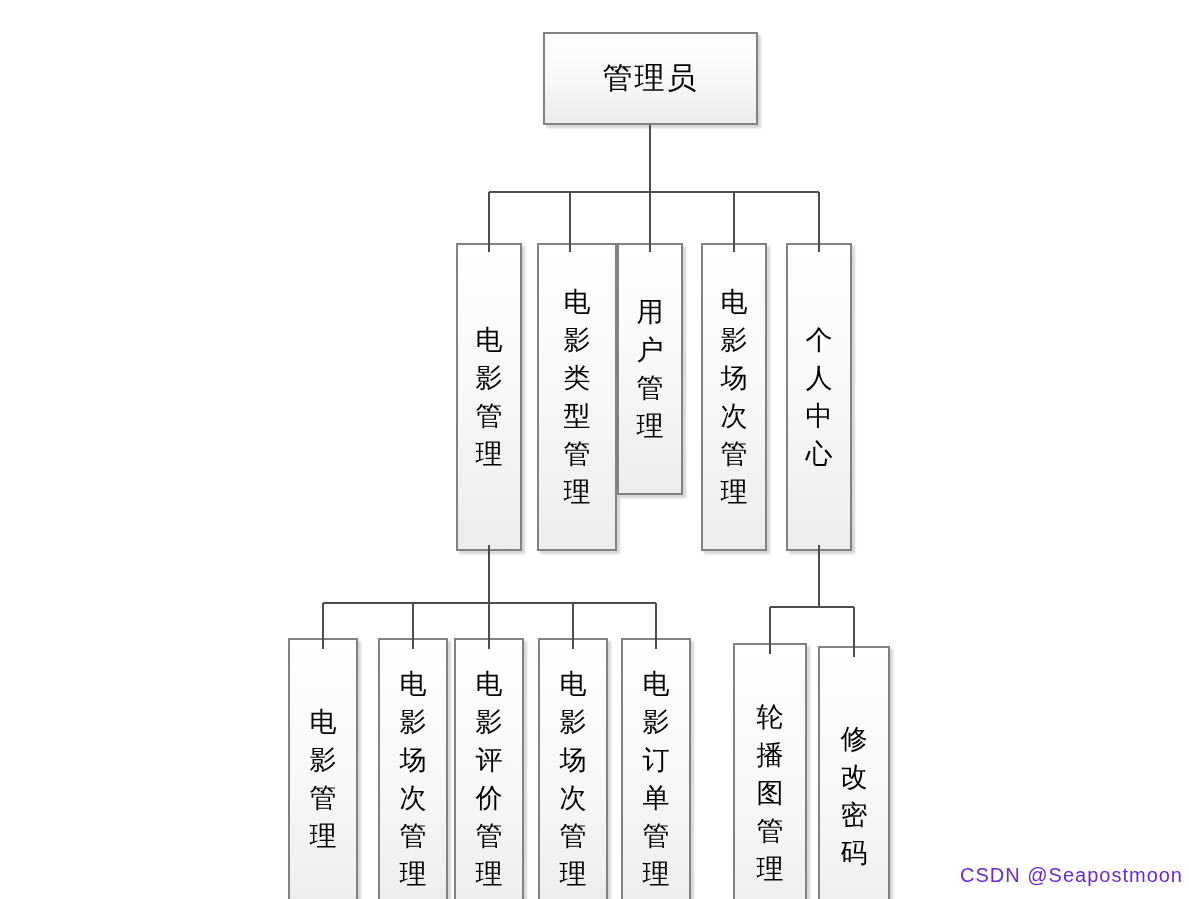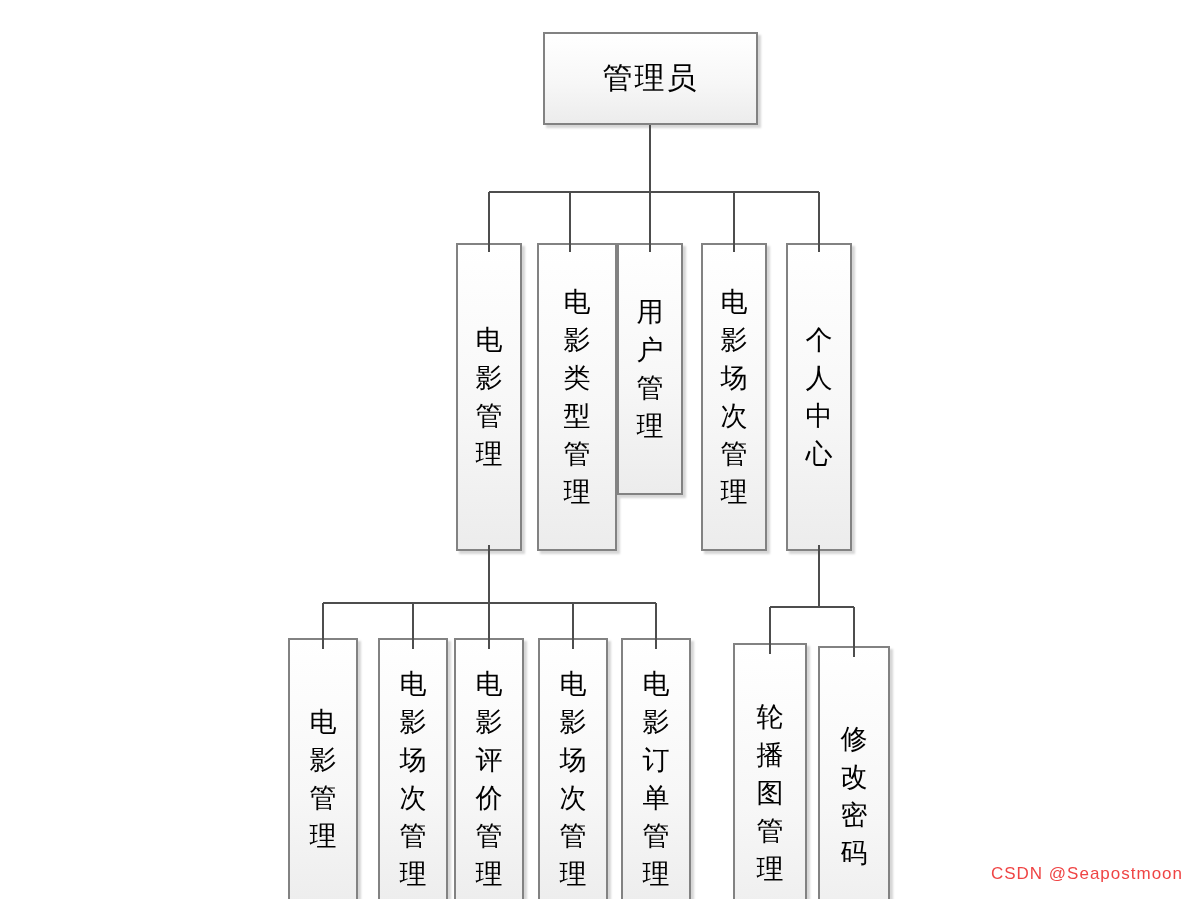--- a/index.html
+++ b/index.html
@@ -52,22 +52,22 @@
   }
   #connector-layer path {
     stroke: #4d4d4d;
     stroke-width: 2;
     fill: none;
   }
   .watermark {
     position: absolute;
     right: 6px;
     top: 864px;
-    font-size: 17px;
-    color: #ef4444;
+    font-size: 20px;
+    color: #6d28d9;
     letter-spacing: 1px;
     z-index: 2;
     white-space: nowrap;
   }
 </style>
 </head>
 <body>
 
 <div id="canvas">
 

